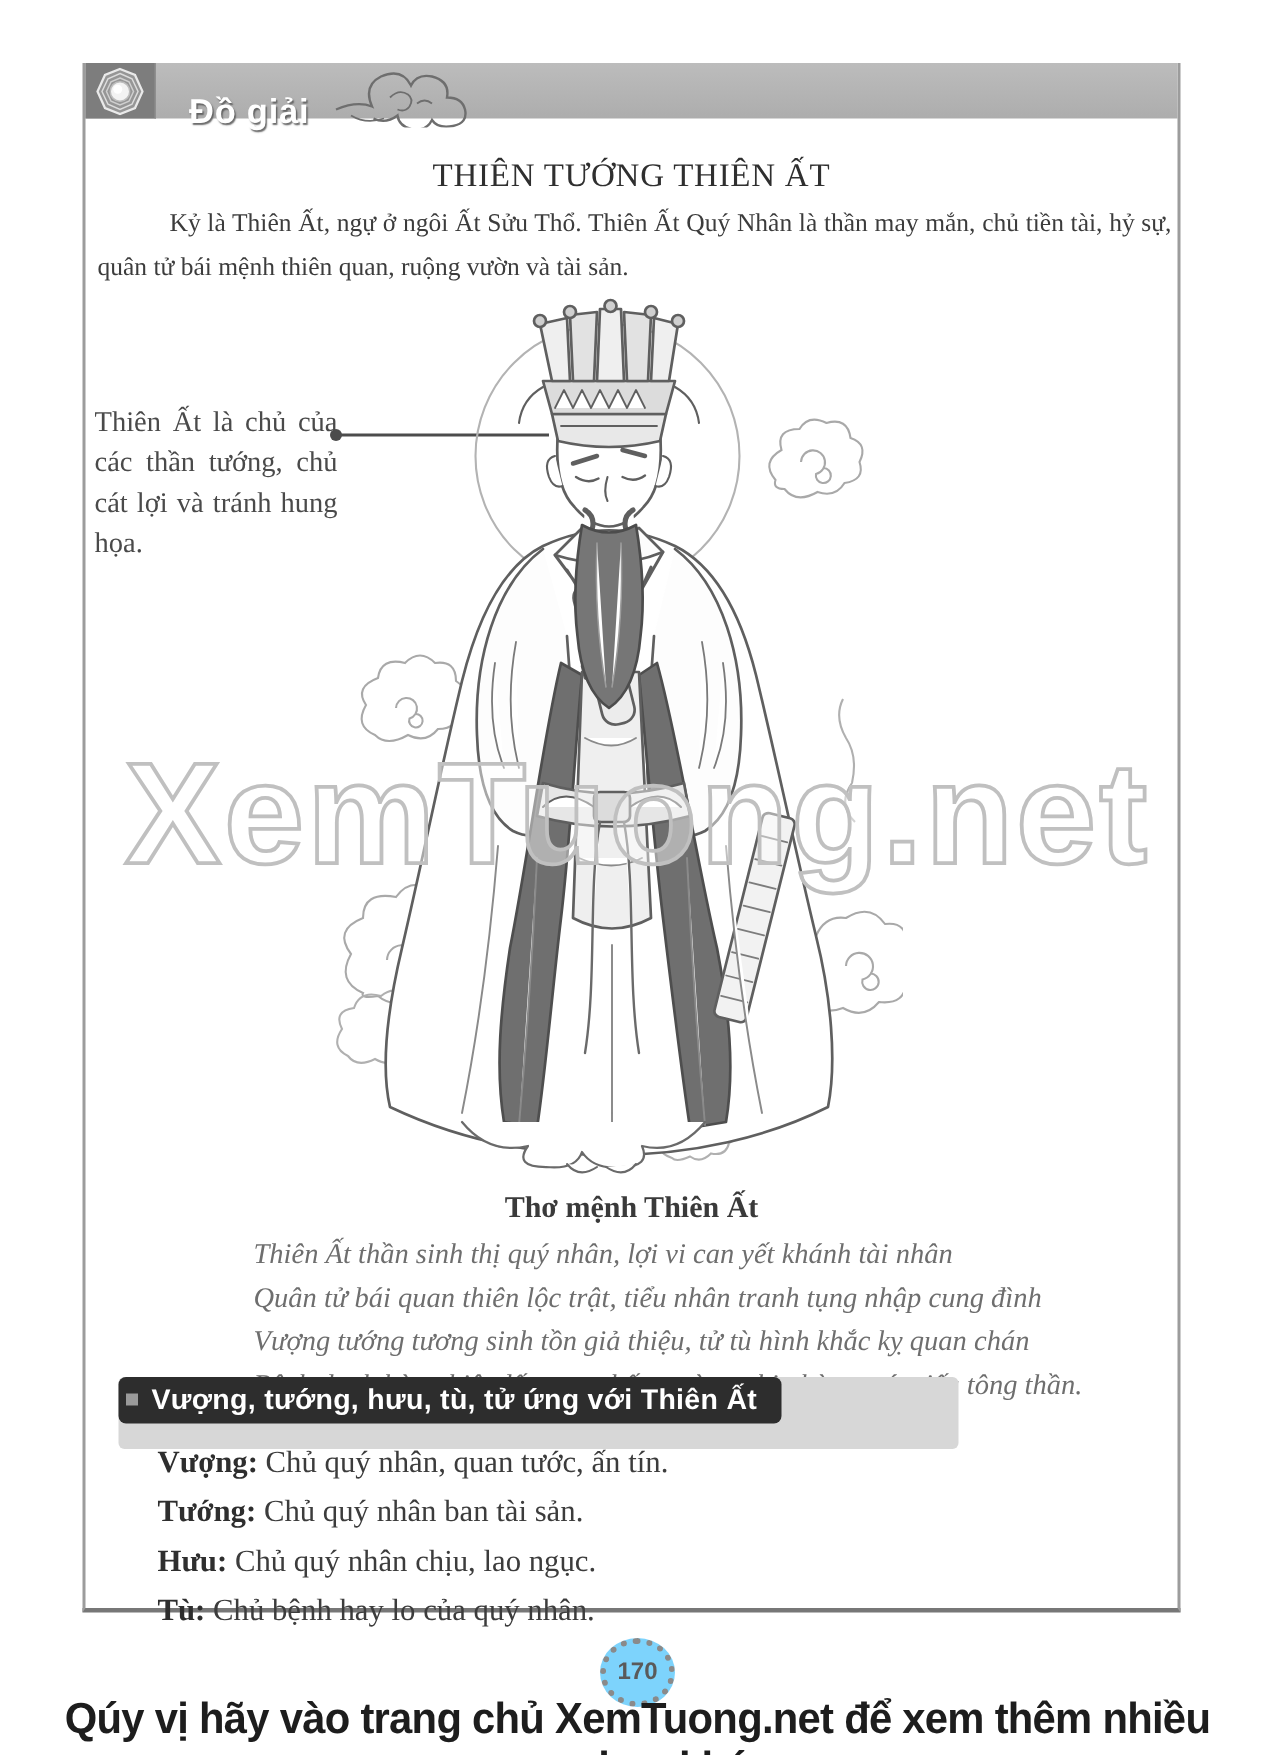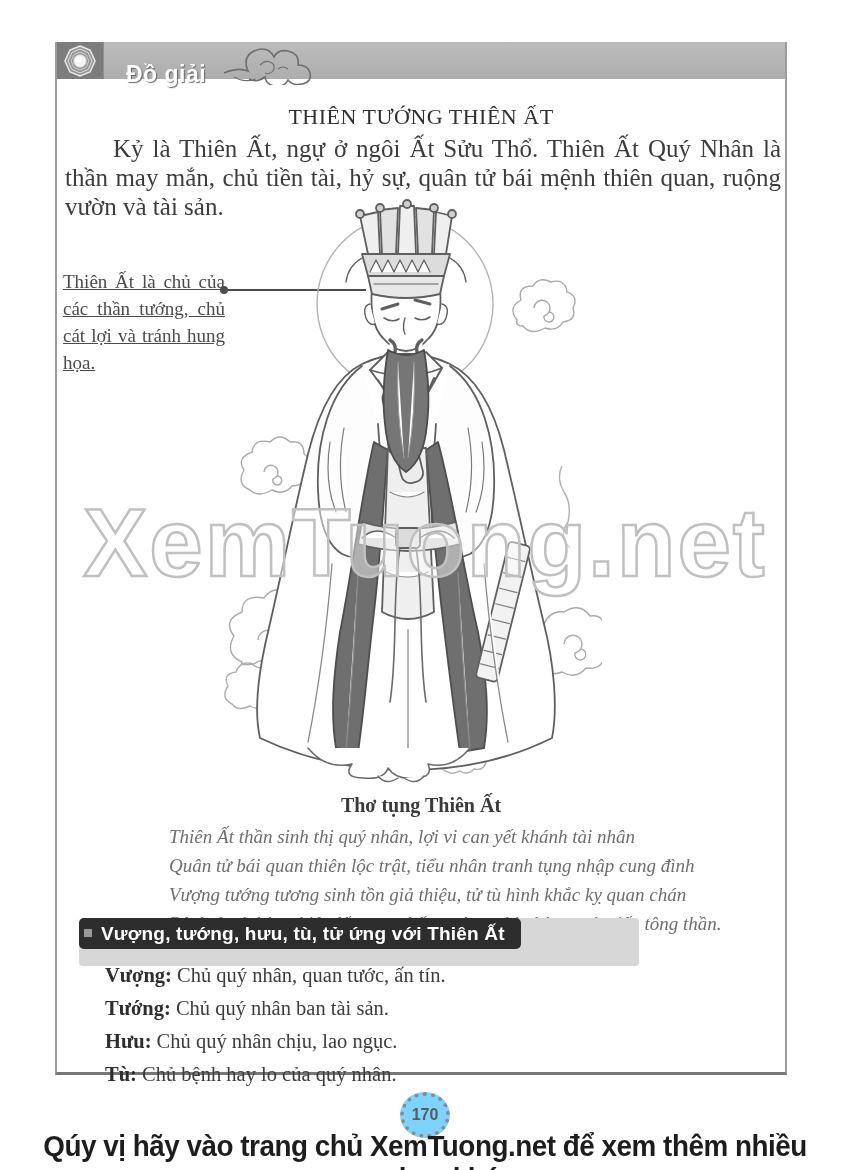--- a/index.html
+++ b/index.html
@@ -34,27 +34,27 @@
   }
   .header-swirl { margin-left:14px; margin-top:6px; }
 
   
   .doc-title {
     position:absolute; left:0; top:62px; width:100%; text-align:center;
     font-size:22px; letter-spacing:.5px; color:#2f2f2f;
   }
   .intro {
     position:absolute; left:8px; top:92px; width:716px;
-    font-size:25px; line-height:29px; text-align:justify; text-indent:48px; color:#3c3c3c;
+    font-size:17px; line-height:29px; text-align:justify; text-indent:48px; color:#3c3c3c;
   }
 
   
   .callout-text {
     position:absolute; left:6px; top:226px; width:162px;
-    font-size:19px; line-height:27px; color:#4a4a4a; text-align:justify;text-decoration:underline;
+    font-size:19px; line-height:27px; color:#4a4a4a; text-align:justify;
   }
   .callout-line {
     position:absolute; left:167px; top:247px; width:142px; height:2px; background:#4c4c4c;
   }
   .callout-line .dot {
     position:absolute; left:-4px; top:-3px; width:8px; height:8px; border-radius:50%; background:#4c4c4c;
   }
 
   
   .figure-wrap { position:absolute; left:155px; top:150px; width:390px; height:600px; z-index:1; }
@@ -251,21 +251,21 @@
           <circle cx="168" cy="16" r="4" fill="#cfcfcf"></circle>
           <circle cx="195" cy="12" r="4" fill="#cfcfcf"></circle>
           <circle cx="222" cy="16" r="4" fill="#cfcfcf"></circle>
           <circle cx="240" cy="22" r="4" fill="#cfcfcf"></circle>
 
           <path d="M150,66 q-14,8 -16,24 M238,66 q14,8 16,24" stroke-width="1.4"></path>
         </g>
       </svg>
     </div>
 
-    <div class="poem-caption">Thơ tụng Thiên Ất</div>
+    <div class="poem-caption">Thơ mệnh Thiên Ất</div>
     <div class="poem">
       <div>Thiên Ất thần sinh thị quý nhân, lợi vi can yết khánh tài nhân</div>
       <div>Quân tử bái quan thiên lộc trật, tiểu nhân tranh tụng nhập cung đình</div>
       <div>Vượng tướng tương sinh tồn giả thiệu, tử tù hình khắc kỵ quan chán</div>
       <div>Bệnh danh hàn nhiệt đấu mục thống, sùng phi phàm quý miếu tông thần.</div>
     </div>
 
     <div class="banner-band">
       <div class="banner">
         <span class="bullet"></span>

